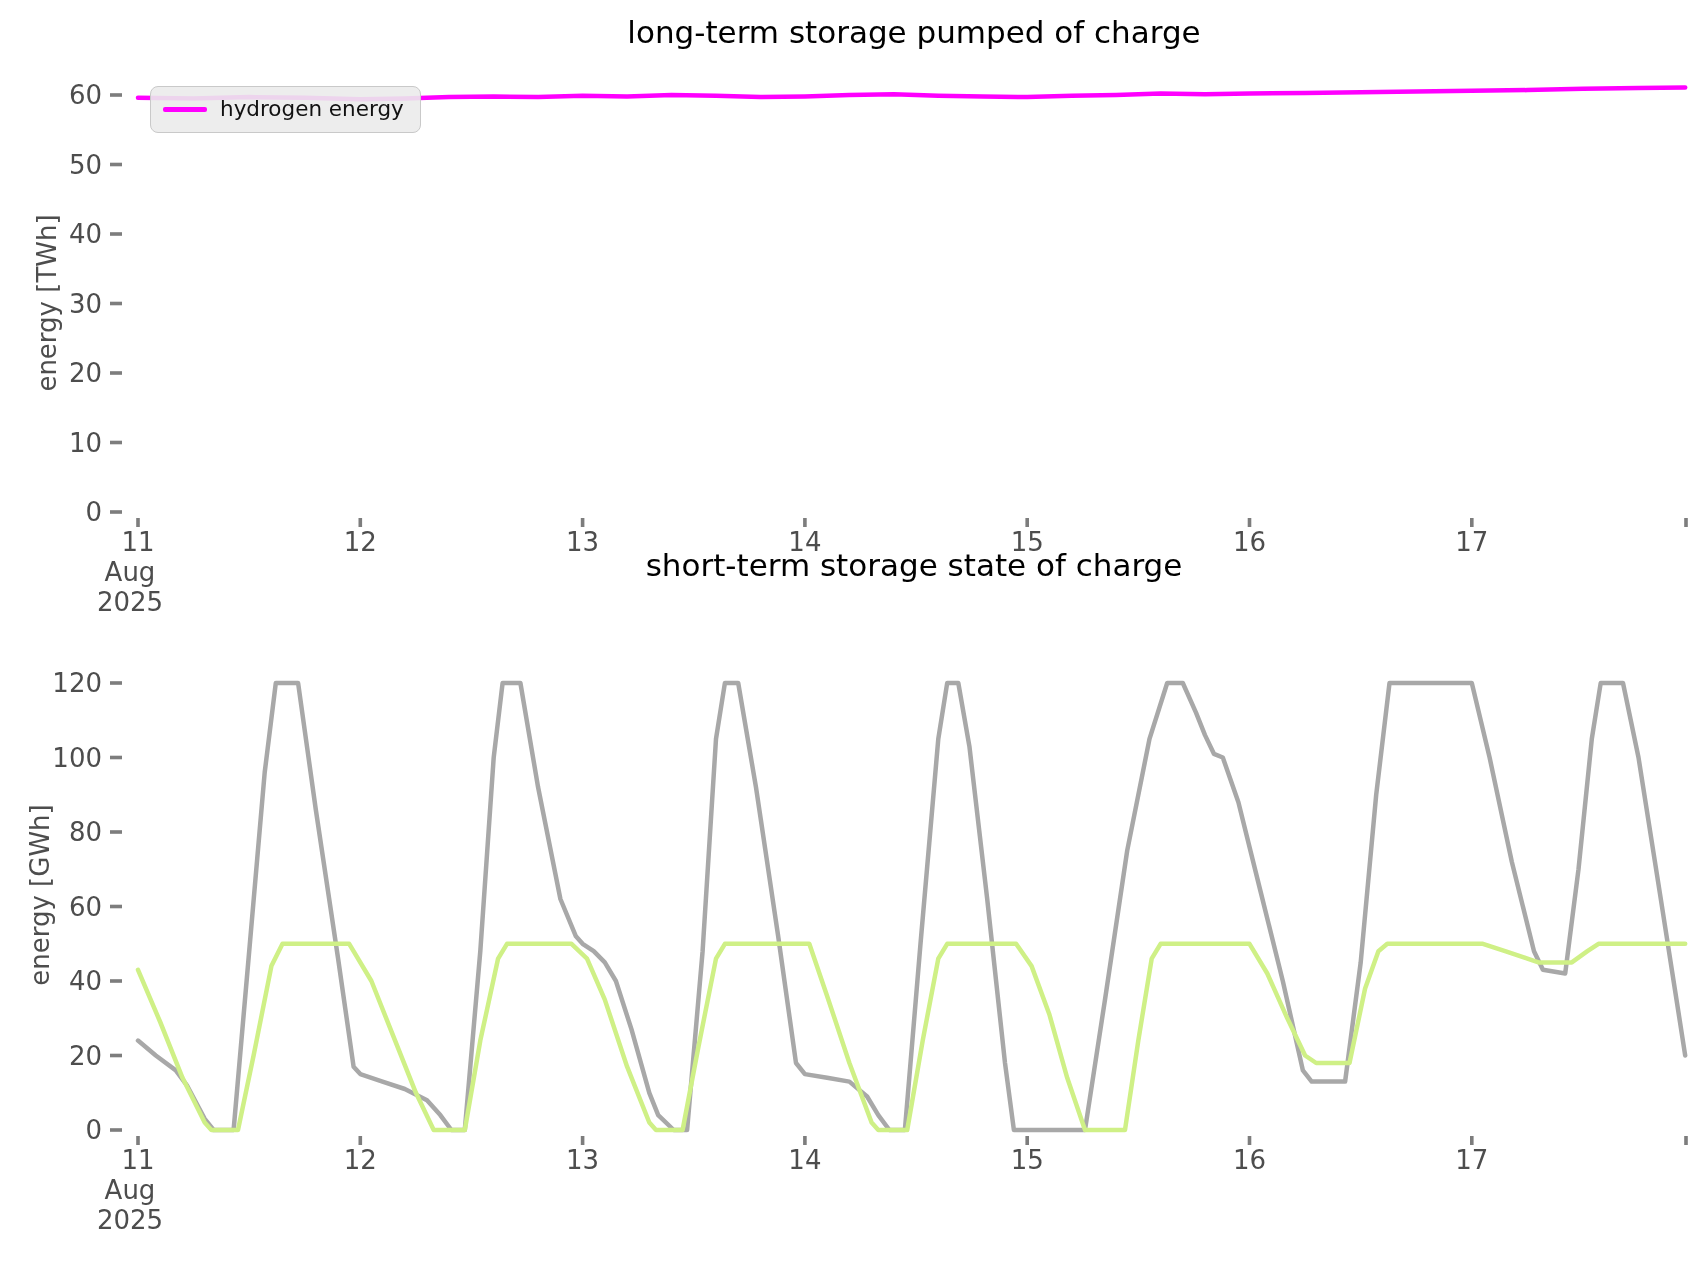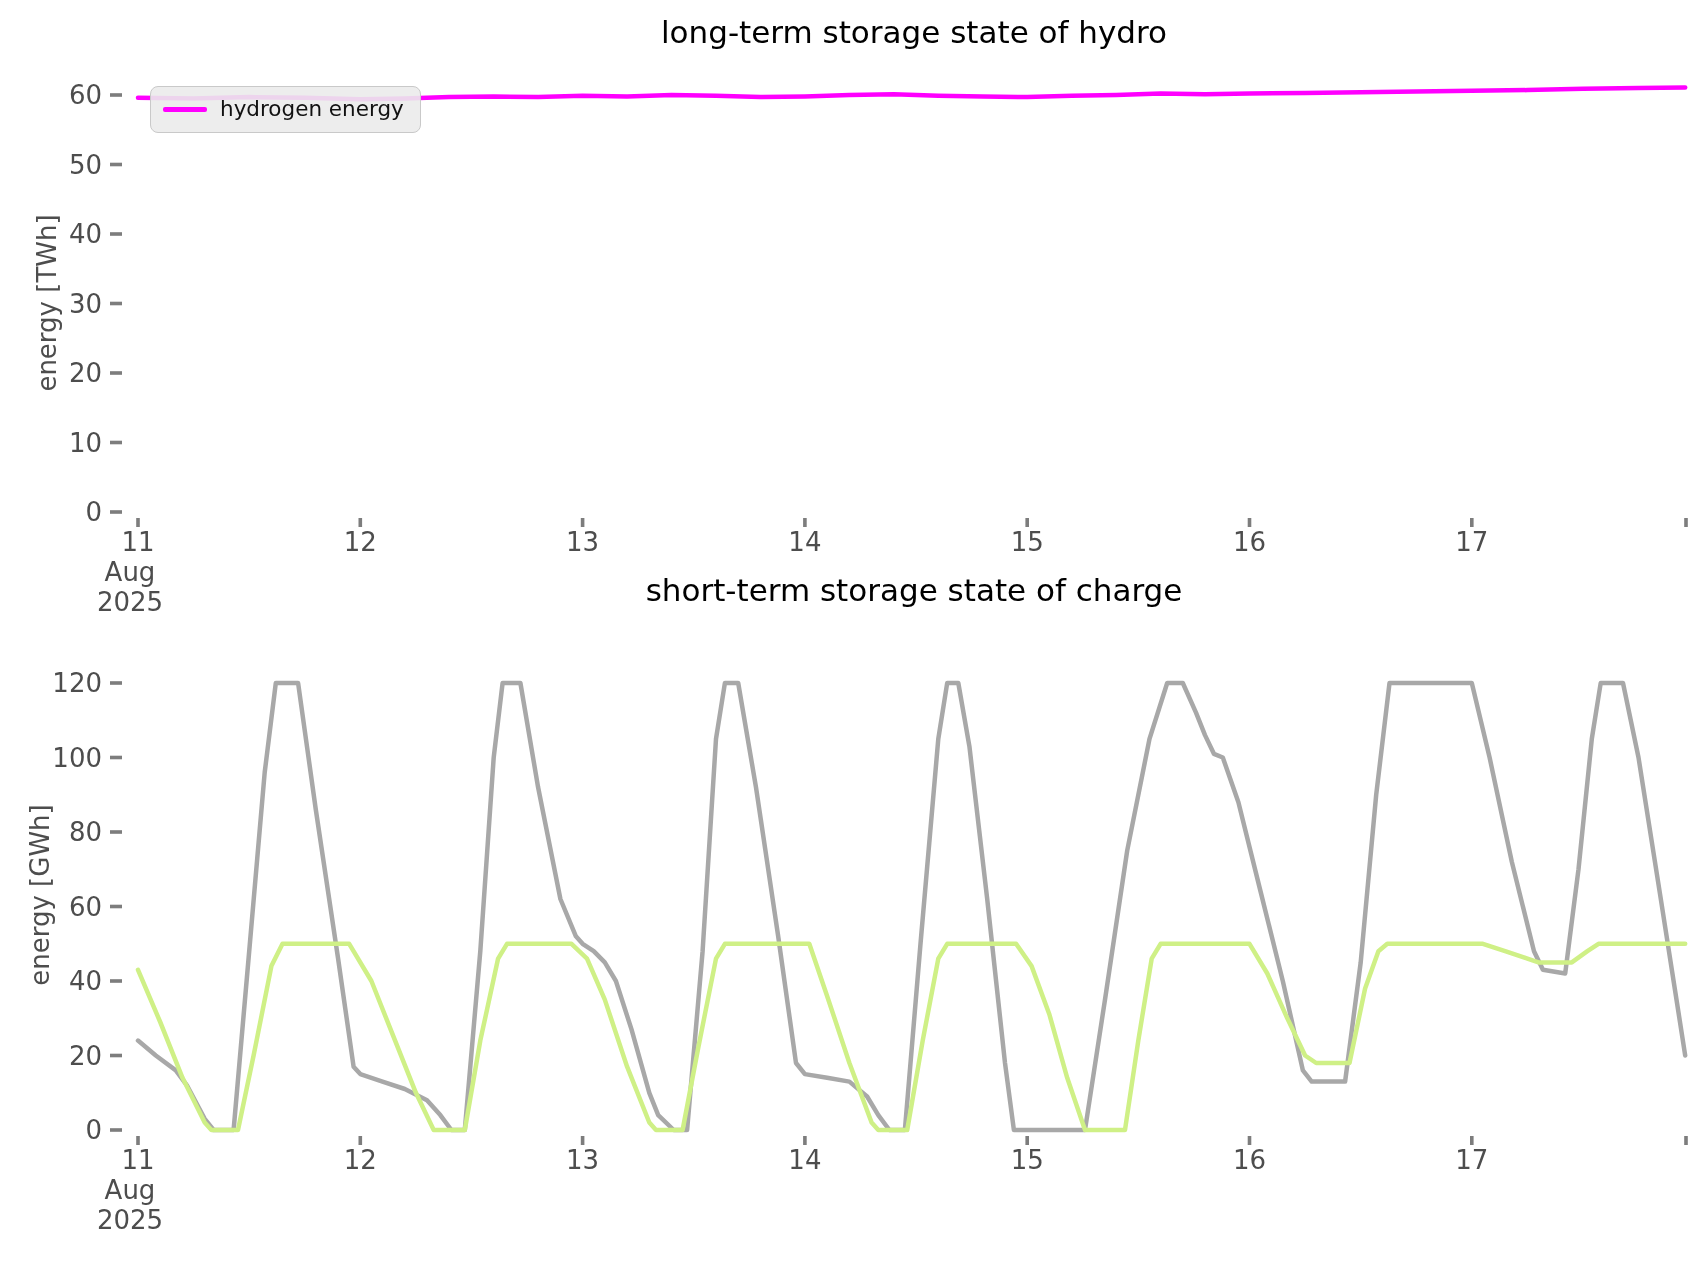--- a/index.html
+++ b/index.html
@@ -89,23 +89,23 @@
       <text x="1249.5" y="1169" text-anchor="middle" fill="#4d4d4d" font-size="26">16</text>
       <rect x="1470.0" y="1136" width="3.6" height="9" fill="#7d7d7d"></rect>
       <text x="1471.8" y="1169" text-anchor="middle" fill="#4d4d4d" font-size="26">17</text>
       <rect x="1684.2" y="1136" width="3.6" height="9" fill="#7d7d7d"></rect>
       <text x="130" y="1199" text-anchor="middle" fill="#4d4d4d" font-size="26">Aug</text>
       <text x="130" y="1229" text-anchor="middle" fill="#4d4d4d" font-size="26">2025</text>
       <polyline points="138.0,1040.6 155.8,1055.5 175.8,1070.4 186.9,1085.3 204.7,1118.8 213.6,1130.0 233.6,1130.0 249.2,951.2 264.7,772.4 275.8,683.0 298.1,683.0 315.8,809.6 338.1,958.6 353.6,1066.7 360.3,1074.1 382.5,1081.6 404.8,1089.0 427.0,1100.2 440.3,1115.1 451.4,1130.0 464.8,1130.0 480.3,951.2 493.7,757.5 502.6,683.0 520.4,683.0 538.1,787.3 560.4,899.0 575.9,936.3 582.6,943.8 593.7,951.2 604.8,962.4 615.9,981.0 631.5,1029.4 649.3,1092.8 658.2,1115.1 673.7,1130.0 687.1,1130.0 702.6,951.2 716.0,738.9 724.9,683.0 738.2,683.0 756.0,787.3 778.2,936.3 796.0,1063.0 804.9,1074.1 827.1,1077.8 849.4,1081.6 867.1,1096.5 878.3,1115.1 889.4,1130.0 904.9,1130.0 920.5,943.8 938.3,738.9 947.2,683.0 958.3,683.0 969.4,746.3 987.2,899.0 1005.0,1063.0 1013.9,1130.0 1085.0,1130.0 1105.0,999.6 1127.2,850.6 1149.5,738.9 1167.2,683.0 1182.8,683.0 1196.1,712.8 1205.0,735.1 1213.9,753.8 1222.8,757.5 1238.4,802.2 1260.6,891.6 1282.8,981.0 1302.9,1070.4 1311.7,1081.6 1345.1,1081.6 1360.7,962.4 1376.2,794.8 1389.5,683.0 1471.8,683.0 1489.6,757.5 1511.8,861.8 1534.0,951.2 1542.9,969.8 1565.2,973.5 1578.5,869.3 1591.8,738.9 1600.7,683.0 1623.0,683.0 1638.5,757.5 1660.8,899.0 1685.2,1055.5" fill="none" stroke="#a8a8a8" stroke-width="4.5" stroke-linejoin="round" stroke-linecap="round"></polyline>
       <polyline points="138.0,969.8 160.2,1022.0 182.5,1077.8 204.7,1122.5 211.4,1130.0 238.0,1130.0 253.6,1055.5 271.4,966.1 282.5,943.8 349.2,943.8 371.4,981.0 393.6,1036.9 415.9,1092.8 433.7,1130.0 464.8,1130.0 480.3,1040.6 498.1,958.6 507.0,943.8 571.5,943.8 587.0,958.6 604.8,999.6 627.1,1066.7 649.3,1122.5 656.0,1130.0 682.6,1130.0 698.2,1048.0 716.0,958.6 724.9,943.8 809.3,943.8 827.1,995.9 849.4,1063.0 871.6,1122.5 878.3,1130.0 907.2,1130.0 922.7,1040.6 938.3,958.6 947.2,943.8 1016.1,943.8 1031.6,966.1 1049.4,1014.5 1067.2,1077.8 1085.0,1130.0 1125.0,1130.0 1138.3,1040.6 1151.7,958.6 1160.6,943.8 1249.5,943.8 1267.3,973.5 1287.3,1018.3 1305.1,1055.5 1316.2,1063.0 1349.5,1063.0 1365.1,988.5 1378.4,951.2 1387.3,943.8 1482.9,943.8 1505.1,951.2 1527.4,958.6 1538.5,962.4 1571.8,962.4 1587.4,951.2 1598.5,943.8 1685.2,943.8" fill="none" stroke="#cff086" stroke-width="4.5" stroke-linejoin="round" stroke-linecap="round"></polyline>
     </svg>
 
-  <div class="chart-title" style="top:14px;">long-term storage state of hydro</div>
+  <div class="chart-title" style="top:14px;">long-term storage pumped of charge</div>
 
-  <div class="chart-title" style="top:572px;">short-term storage state of charge</div>
+  <div class="chart-title" style="top:547px;">short-term storage state of charge</div>
 
   <div class="ylab" style="left:47px;top:303px;">energy [TWh]</div>
 
   <div class="ylab" style="left:40px;top:895px;">energy [GWh]</div>
 
   <div class="legend" style="left:150px;top:86px;">
     <div class="legend-row">
       <span class="swatch" style="background: rgb(255, 0, 255);"></span>
       <span class="legend-label">hydrogen energy</span>
     </div>

